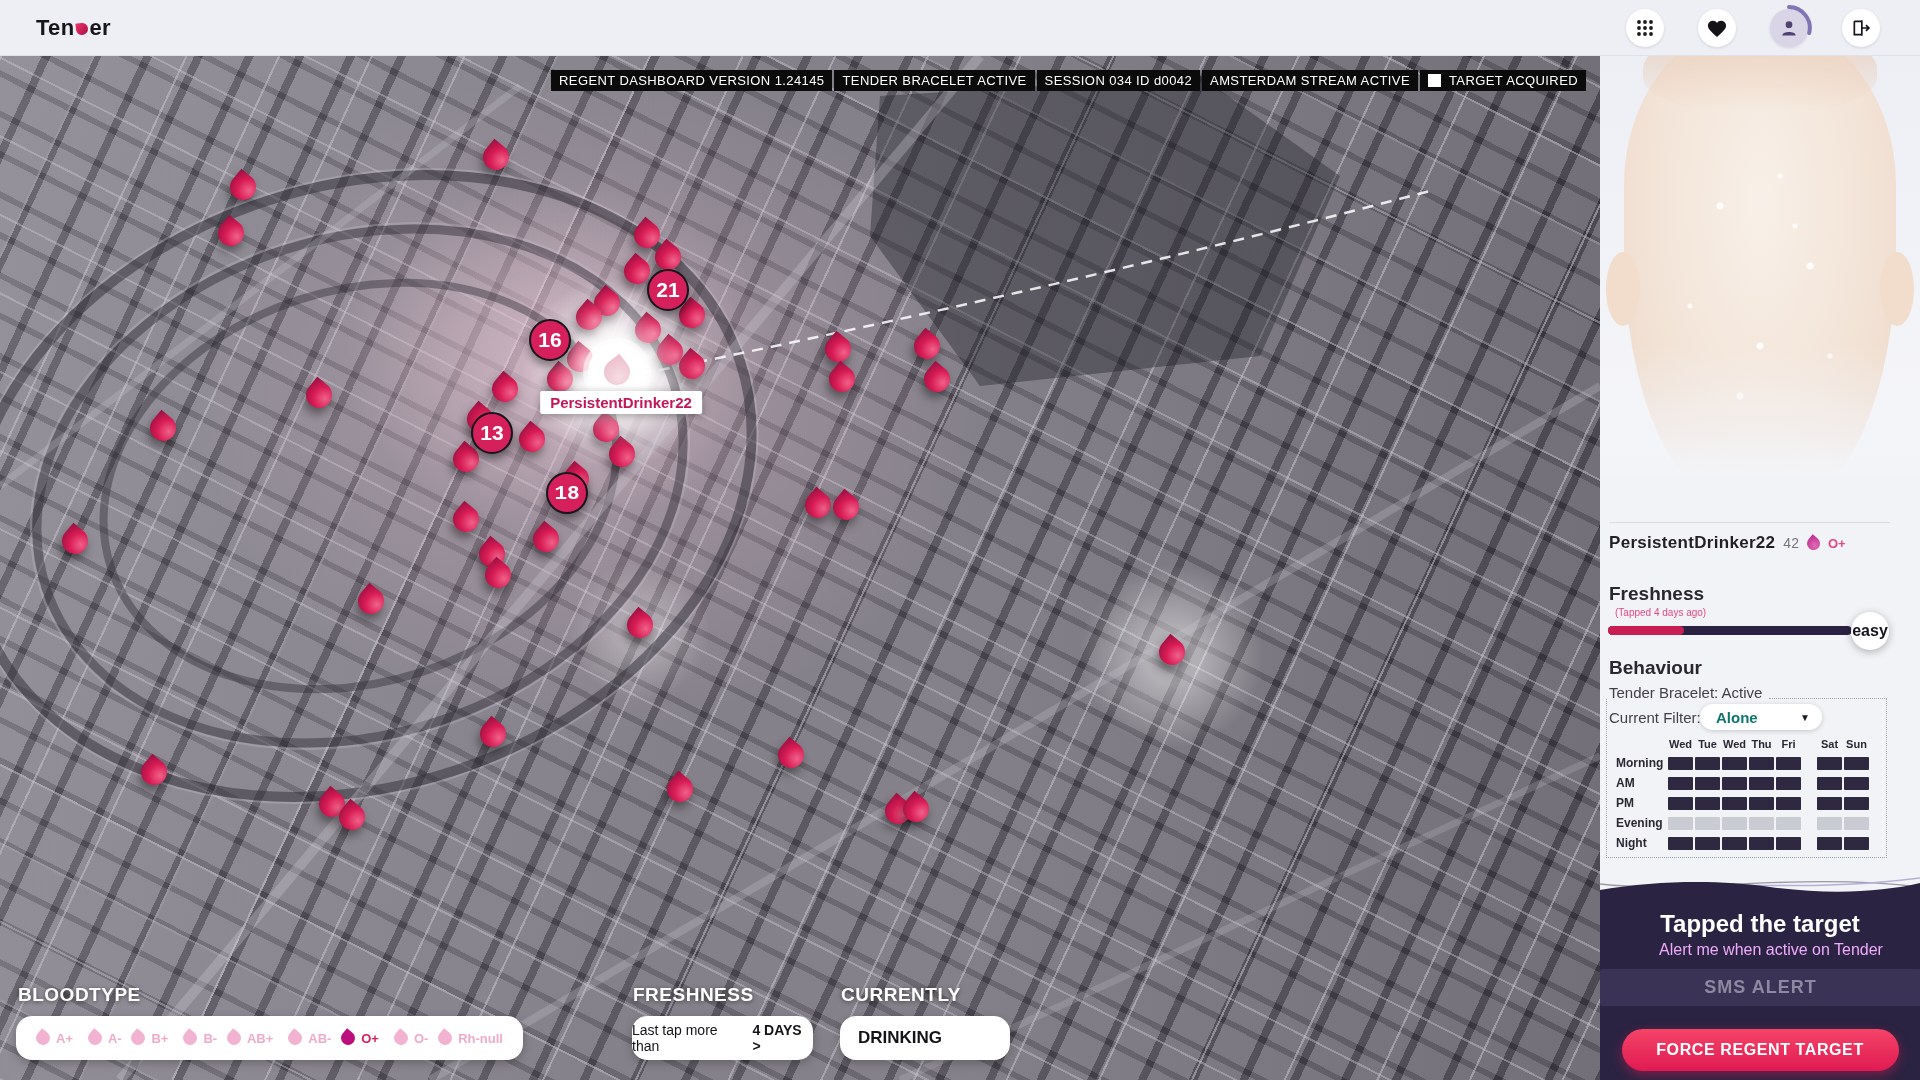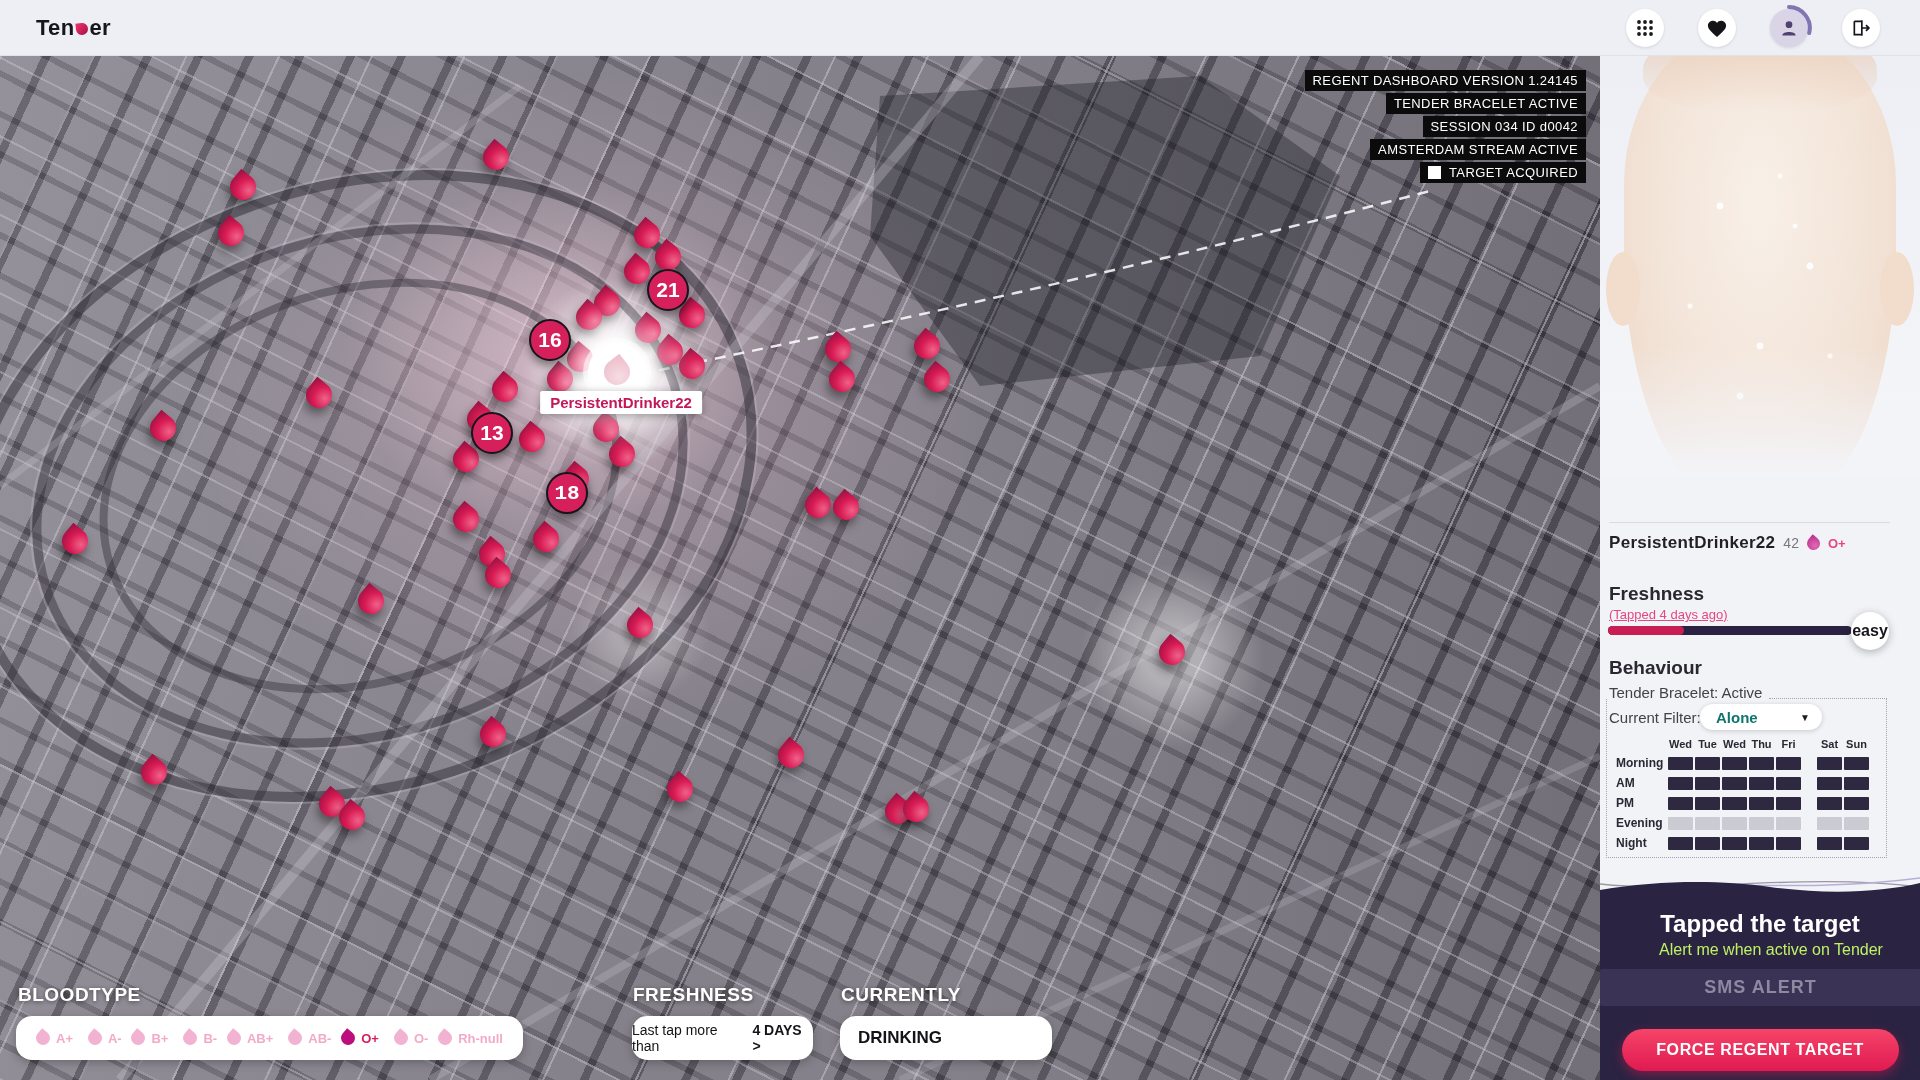--- a/index.html
+++ b/index.html
@@ -28,21 +28,21 @@
       repeating-linear-gradient(115deg, rgba(202,199,209,.50) 0 2px, rgba(202,199,209,0) 2px 84px),
       repeating-linear-gradient(27deg, rgba(202,199,209,.42) 0 2px, rgba(202,199,209,0) 2px 70px),
       repeating-linear-gradient(115deg, rgba(218,215,224,.20) 0 38px, rgba(44,41,50,.28) 38px 46px),
       repeating-linear-gradient(27deg, rgba(218,215,224,.16) 0 30px, rgba(44,41,50,.22) 30px 36px),
       linear-gradient(100deg, rgba(160,156,166,.35) 0%, rgba(90,86,96,0) 45%),
       linear-gradient(90deg, rgba(30,28,36,0) 58%, rgba(30,28,36,.45) 100%);
   }
   .map-decor{position:absolute;left:0;top:0;z-index:1;}
 
   
-  .status{position:absolute;right:14px;top:14px;display:flex;flex-direction:column;align-items:flex-end;gap:2px;z-index:8;text-align:center;}
+  .status{position:absolute;right:14px;top:14px;display:flex;flex-direction:row;align-items:flex-end;gap:2px;z-index:8;text-align:center;}
   .status-line{background:#0b0b0c;color:#fff;font-size:13px;letter-spacing:.4px;padding:3px 8px;display:flex;align-items:center;gap:8px;white-space:nowrap;}
   .status-square{display:inline-block;width:13px;height:13px;background:#fff;}
 
   
   .pin{position:absolute;width:26px;height:26px;filter:drop-shadow(-2px 6px 5px rgba(0,0,0,.40));z-index:3;cursor:pointer;}
   .pin-shape{width:100%;height:100%;border-radius:0 50% 50% 50%;transform:rotate(40deg);
     background:radial-gradient(circle at 76% 46%, #f06189 0%, #d81b54 48%, #8e0f3e 100%);}
   .cluster{position:absolute;width:42px;height:42px;border-radius:50%;background:#d6205c;border:2.5px solid #17141c;
     color:#fff;font-weight:bold;font-size:21px;display:flex;align-items:center;justify-content:center;
     box-shadow:0 5px 10px rgba(0,0,0,.45);z-index:5;cursor:pointer;}
@@ -58,21 +58,21 @@
   .fpill{position:absolute;background:#fff;border-radius:16px;height:44px;z-index:7;box-shadow:0 3px 10px rgba(0,0,0,.25);display:flex;align-items:center;}
   .bt-pill{left:16px;top:960px;width:507px;padding:0 20px;justify-content:space-between;}
   .bt-group{display:flex;gap:15px;}
   .bt-item{display:flex;align-items:center;gap:6px;cursor:pointer;}
   .bt-drop{width:14px;height:14px;border-radius:0 50% 50% 50%;transform:rotate(40deg);background:#f2b3d2;}
   .bt-item span.lbl{font-size:13px;font-weight:bold;color:#f2aac9;}
   .bt-item.active .bt-drop{background:#bb0f7e;}
   .bt-item.active span.lbl{color:#d6205c;}
   .fresh-pill{left:632px;top:960px;width:181px;justify-content:center;font-size:14px;color:#141317;cursor:pointer;border-radius:15px;}
   .fresh-pill b{margin-left:5px;}
-  .cur-pill{left:840px;top:960px;width:212px;padding-left:18px;font-size:17px;font-weight:bold;color:#141317;cursor:pointer;}
+  .cur-pill{left:840px;top:960px;width:170px;padding-left:18px;font-size:17px;font-weight:bold;color:#141317;cursor:pointer;}
 
   
   .sidebar{position:absolute;left:1600px;top:56px;width:320px;height:1024px;background:#f2f3f7;z-index:20;}
   .portrait{position:absolute;left:0;top:0;width:320px;height:420px;overflow:hidden;background:linear-gradient(#edeff5,#f6f6f9);}
   .head{position:absolute;left:50%;top:-34px;transform:translateX(-50%);width:272px;height:480px;
     background:radial-gradient(ellipse at 50% 38%, #f8f0e8 0%, #f3e4d8 55%, #ecd7c6 100%);
     border-radius:48% 48% 40% 40% / 34% 34% 52% 52%;}
   .head::before{content:"";position:absolute;top:4px;left:7%;right:7%;height:86px;border-radius:50% 50% 40% 40%;
     background:linear-gradient(#ead0bd, rgba(236,211,192,0));}
   .ear{position:absolute;top:196px;width:34px;height:74px;border-radius:50%;background:#f2ddcc;}
@@ -90,21 +90,21 @@
 
   .sb-title{position:absolute;left:10px;top:420px;width:280px;font-size:22px;font-weight:bold;color:#26242c;letter-spacing:4px;line-height:1.2;}
   .sb-divider{position:absolute;left:9px;top:466px;width:281px;height:1px;background:#dbdbe2;}
   .sb-user{position:absolute;left:9px;top:477px;display:flex;align-items:center;gap:8px;}
   .sb-user .uname{font-size:17px;font-weight:bold;color:#221f26;letter-spacing:.3px;}
   .sb-user .age{font-size:14px;color:#7a7680;}
   .sb-user .udrop{width:13px;height:13px;border-radius:0 50% 50% 50%;transform:rotate(40deg);background:radial-gradient(circle at 70% 55%, #de6bb4, #bb2a8c);}
   .sb-user .ubt{font-size:13px;font-weight:bold;color:#e5487e;}
 
   .fresh-head{position:absolute;left:9px;top:527px;font-size:19px;font-weight:bold;color:#2a2730;}
-  .fresh-note{position:absolute;left:9px;top:551px;font-size:13px;color:#e5487e;text-decoration:underline;}
+  .fresh-note{position:absolute;left:15px;top:551px;font-size:10px;color:#e5487e;}
   .slider-track{position:absolute;left:8px;top:570px;width:244px;height:9px;border-radius:5px;background:#2b2243;cursor:pointer;}
   .slider-fill{height:100%;border-radius:5px;background:#c91e53;}
   .slider-knob{position:absolute;left:251px;top:556px;width:38px;height:38px;border-radius:50%;background:#fff;
     box-shadow:0 2px 8px rgba(0,0,0,.28);display:flex;align-items:center;justify-content:center;
     font-size:16px;font-weight:bold;color:#17151c;cursor:pointer;z-index:2;}
 
   .beh-head{position:absolute;left:9px;top:601px;font-size:19px;font-weight:bold;color:#2a2730;}
   .beh-bracelet{position:absolute;left:9px;top:628px;font-size:15px;color:#43404a;}
   .beh-filter-label{position:absolute;left:9px;top:653px;font-size:15px;color:#43404a;}
   .beh-dd{position:absolute;left:100px;top:648px;width:122px;height:26px;border-radius:13px;background:#fff;
@@ -119,21 +119,21 @@
   .sched .day{font-size:11px;font-weight:bold;color:#2a2833;text-align:center;}
   .sched .rowlbl{font-size:12px;font-weight:bold;color:#2a2833;}
   .sched .cell{height:13px;border-radius:1px;}
   .sched .cell.on{background:#2e2940;}
   .sched .cell.off{background:#caccd4;}
 
   
   .track-panel{position:absolute;left:0;bottom:0;width:320px;height:183px;background:#2a2342;color:#fff;text-align:center;}
   .track-wave{position:absolute;left:0;top:-29px;width:320px;height:30px;}
   .track-title{margin-top:13px;font-size:24px;font-weight:bold;}
-  .track-sub{margin-top:3px;font-size:16px;color:#bef264;margin-left:22px;}
+  .track-sub{margin-top:3px;font-size:16px;color:#f0abfc;margin-left:22px;}
   .track-input{display:block;margin:10px auto 0;width:321px;height:37px;border:none;border-radius:2px;background:#3a3356;
     color:#d6d2e2;font-size:18px;font-weight:bold;text-align:center;letter-spacing:1px;outline:none;}
   .track-input::placeholder{color:#8e88a0;opacity:1;}
   .track-btn{display:block;margin:23px auto 0;width:277px;height:42px;border:none;border-radius:21px;cursor:pointer;
     background:linear-gradient(180deg,#f64468,#e01a52);color:#fff;font-size:16px;font-weight:bold;letter-spacing:.6px;
     box-shadow:0 4px 12px rgba(224,26,82,.45);}
 </style>
 </head>
 <body>
 

